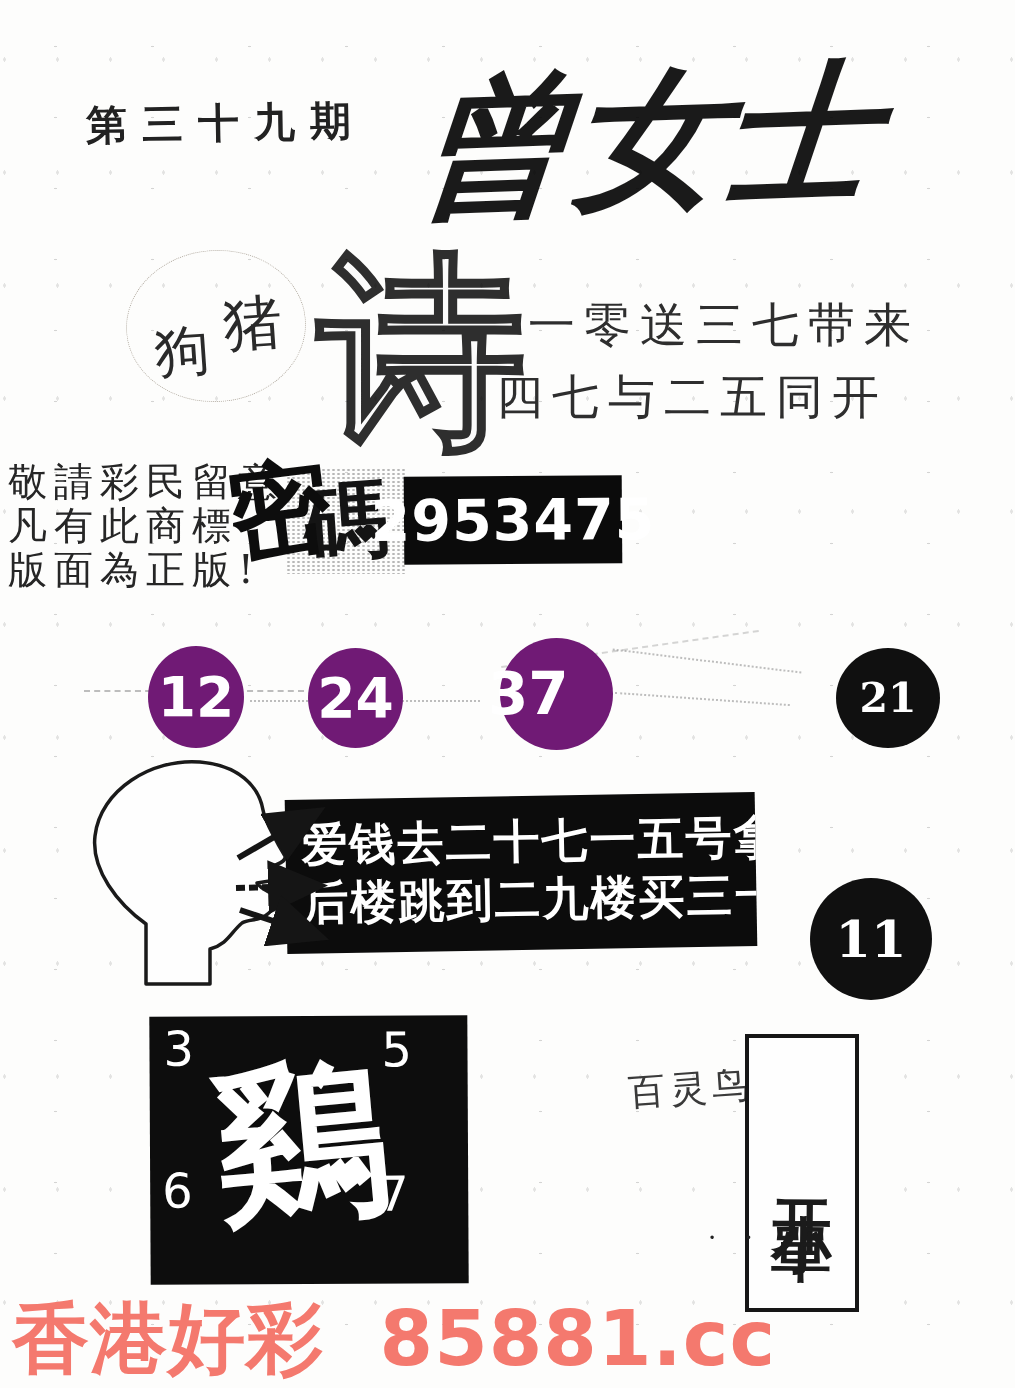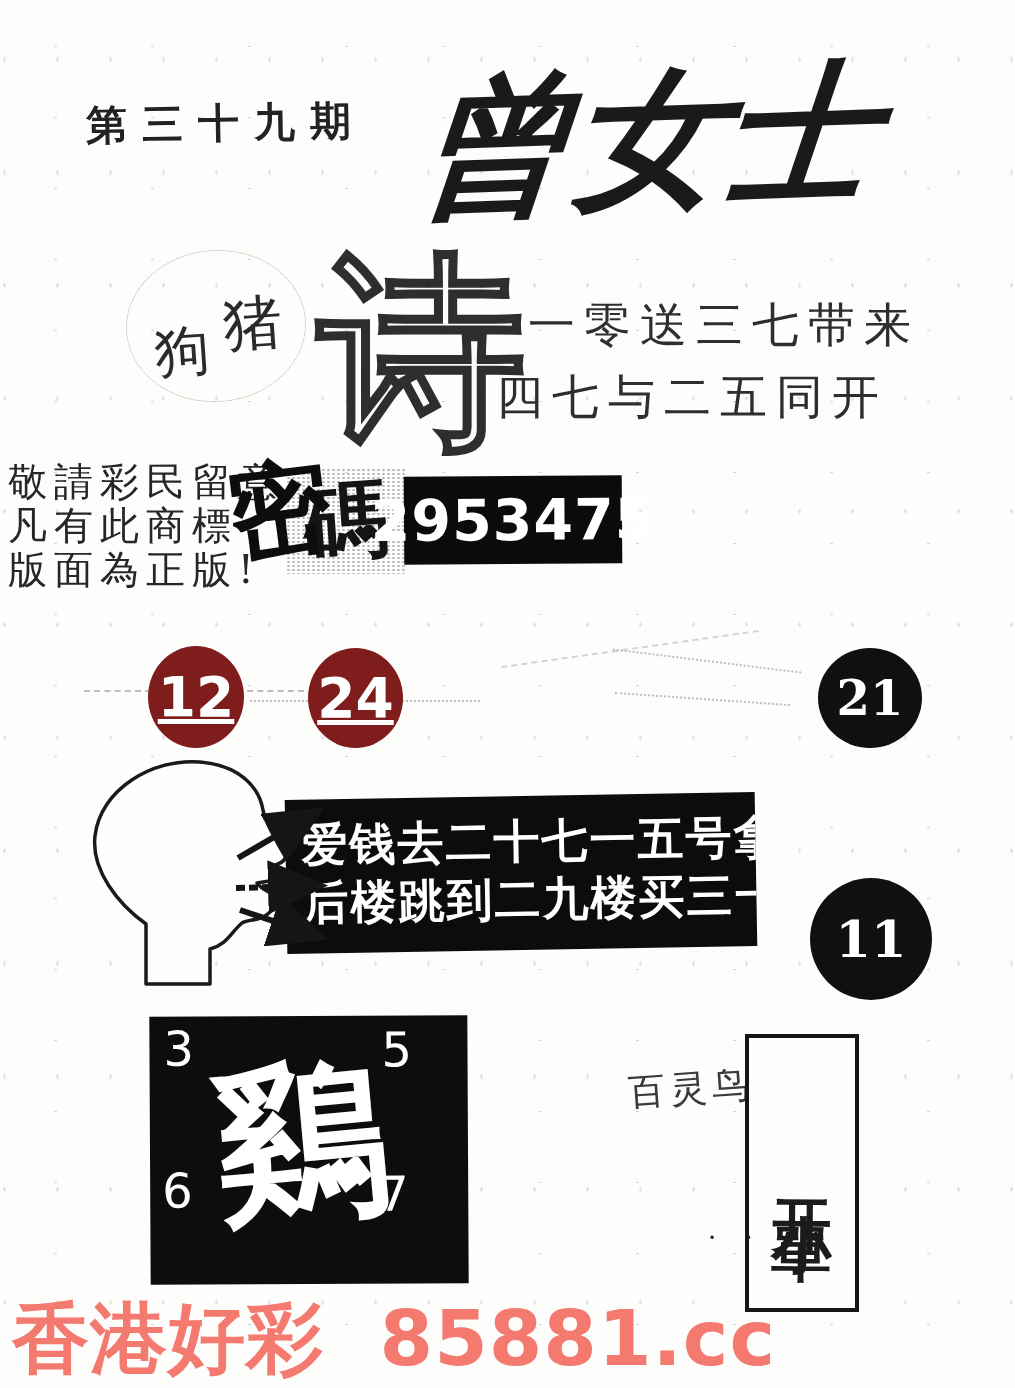--- a/index.html
+++ b/index.html
@@ -59,34 +59,34 @@
   }
   .ma-char { font-size:84px; font-weight:800; color:#141414; transform:rotate(-4deg); line-height:1; }
   .code-box {
     left:404px; top:476px; width:218px; height:88px; background:#0b0b0b; z-index:2;
     display:flex; align-items:center; justify-content:center;
     font-family:"DejaVu Sans", sans-serif; font-weight:700; font-size:57px; color:#fff;
     letter-spacing:1px; transform:rotate(-.4deg);
   }
 
   .ball {
-    background:#7f1d1d; border-radius:50%; color:#fff; z-index:2;
-    display:flex; align-items:center; justify-content:center;
-    font-family:"DejaVu Sans", sans-serif; font-weight:700;text-decoration:underline;
+    background:#701a75; border-radius:50%; color:#fff; z-index:2;
+    display:flex; align-items:center; justify-content:center;
+    font-family:"DejaVu Sans", sans-serif; font-weight:700;
   }
   .b-12 { left:148px; top:646px; width:96px; height:102px; font-size:55px; }
   .b-24 { left:308px; top:648px; width:95px; height:100px; font-size:55px; }
   .b-37 { left:500px; top:638px; width:113px; height:112px; font-size:58px; justify-content:flex-start; }
   .b-37 span { margin-left:-12px; }
   .side-ball {
     background:#101010; border-radius:50%; color:#fff; z-index:2;
     display:flex; align-items:center; justify-content:center;
     font-family:"DejaVu Serif", serif; font-weight:800;
   }
-  .b-21 { left:818px; top:648px; width:104px; height:100px; font-size:48px; }
+  .b-21 { left:836px; top:648px; width:104px; height:100px; font-size:41px; }
   .b-45 { left:815px; top:768px; width:108px; height:104px; font-size:60px; }
   .b-11 { left:810px; top:878px; width:122px; height:122px; font-size:51px; }
 
   .dash { position:absolute; border-top:2px dashed #8a8a8a; opacity:.55; z-index:0; }
   .d1 { left:84px;  top:690px; width:220px; }
   .d2 { left:250px; top:700px; width:230px; border-top-style:dotted; }
   .d3 { left:612px; top:660px; width:190px; transform:rotate(7deg); border-top-style:dotted; }
   .d4 { left:615px; top:698px; width:175px; transform:rotate(4deg); border-top-style:dotted; }
   .d5 { left:500px; top:648px; width:260px; transform:rotate(-8deg); opacity:.35; }
 
@@ -165,20 +165,23 @@
   <div class="abs code-box">2953475</div>
 
   <div class="abs dash d1"></div>
   <div class="abs dash d2"></div>
   <div class="abs dash d3"></div>
   <div class="abs dash d4"></div>
   <div class="abs dash d5"></div>
 
   <div class="abs ball b-12">12</div>
   <div class="abs ball b-24">24</div>
+  <div class="abs ball b-37">
+    <span>37</span>
+  </div>
 
   <div class="abs side-ball b-21">21</div>
   <div class="abs side-ball b-11">11</div>
 
   <svg class="abs head-svg" width="256" height="238" viewBox="0 0 256 238">
     <path d="M86,232 L86,172
              C58,152 31,118 35,84
              C40,38 92,6 140,10
              C178,13 199,34 203,58
              C205,70 212,80 218,92

